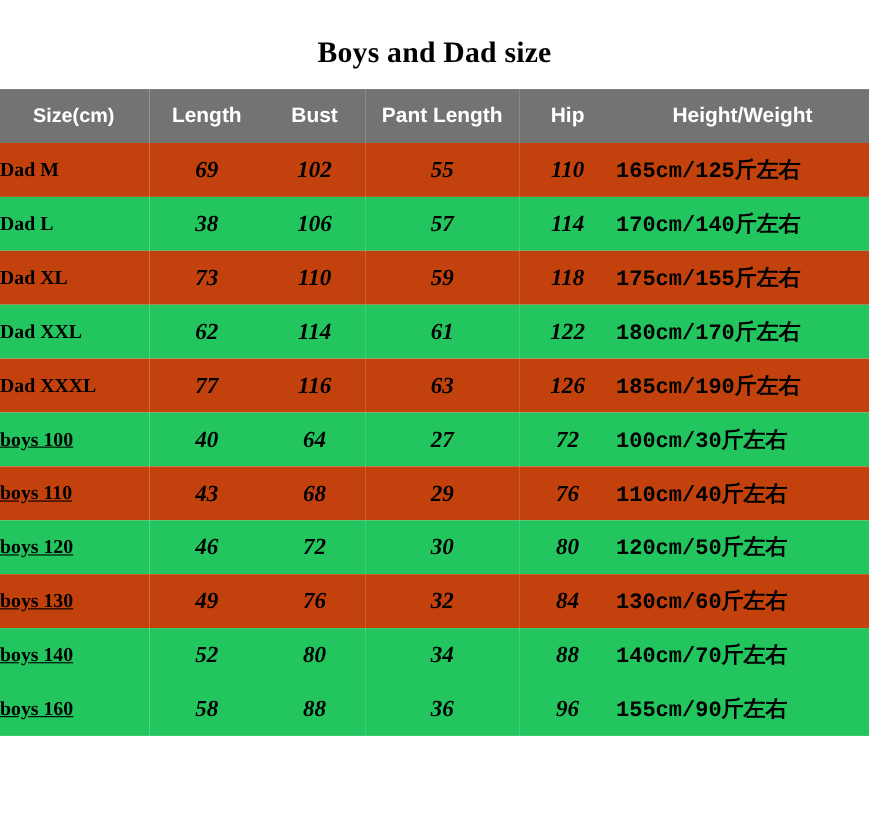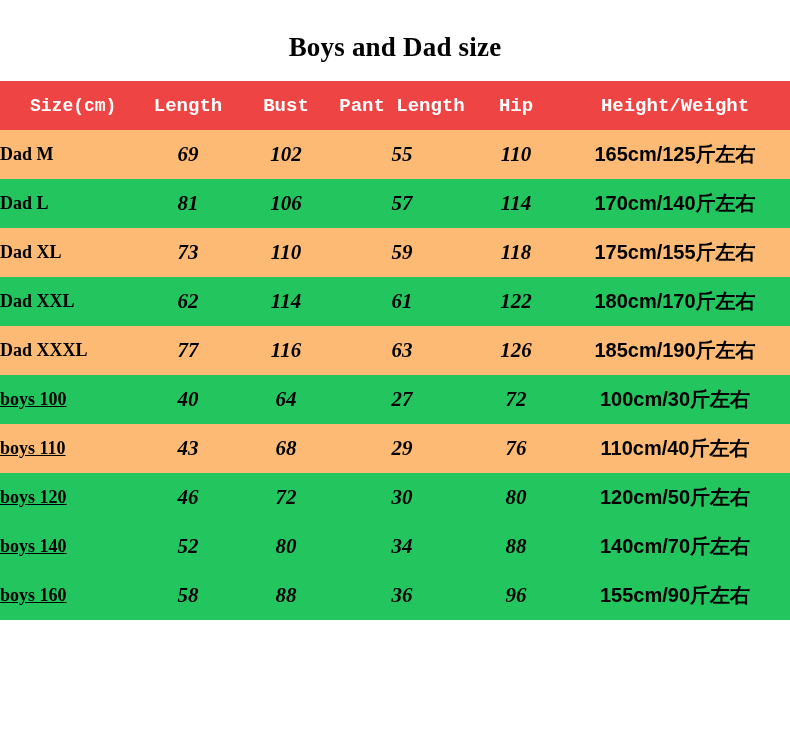--- a/index.html
+++ b/index.html
@@ -47,57 +47,57 @@
     margin: 0;
     border: none;
     vertical-align: middle;
     font-weight: bold;
   }
   
   thead tr {
     height: 46px;
   }
   thead th {
-    background: #ef4444;
+    background: #737373;
     color: #ffffff;
     font-size: 19px;
     font-weight: bold;
     text-align: center;
-    font-family: Liberation Mono, monospace;
+    font-family: Liberation Sans, sans-serif;
   }
   thead th.col-label {
     text-align: left;
     padding-left: 30px;
     font-size: 18px;
   }
   
   tbody tr.row-even td {
-    background: #fdba74;
+    background: #c2410c;
     margin-left: 44px;
   }
   tbody tr.row-odd td {
     background: #22c55e;
   }
   td.col-label {
     text-align: left;
     padding-left: 30px;
     font-size: 18px;
     color: #000000;
   }
   td.col-num {
     text-align: center;
     font-size: 21px;
     color: #000000;
     font-style: italic;
   }
   td.col-hw {
-    text-align: center;
+    text-align: left;
     font-size: 20px;
     color: #000000;
-    font-family: Liberation Sans, sans-serif;
+    font-family: Liberation Mono, monospace;
   }
   
   col.c0 { width: 136px; }
   col.c1 { width: 104px; }
   col.c2 { width: 92px; }
   col.c3 { width: 140px; }
   col.c4 { width: 88px; }
   col.c5 { width: 230px; }
 
   
@@ -136,21 +136,21 @@
           <td class="col-label">Dad M</td>
           <td class="col-num">69</td>
           <td class="col-num">102</td>
           <td class="col-num">55</td>
           <td class="col-num">110</td>
           <td class="col-hw">165cm/125斤左右</td>
         </tr>
 
         <tr class="row-odd">
           <td class="col-label">Dad L</td>
-          <td class="col-num">81</td>
+          <td class="col-num">38</td>
           <td class="col-num">106</td>
           <td class="col-num">57</td>
           <td class="col-num">114</td>
           <td class="col-hw">170cm/140斤左右</td>
         </tr>
 
         <tr class="row-even">
           <td class="col-label">Dad XL</td>
           <td class="col-num">73</td>
           <td class="col-num">110</td>
@@ -197,20 +197,28 @@
 
         <tr class="row-odd">
           <td class="col-label label-sm">boys 120</td>
           <td class="col-num">46</td>
           <td class="col-num">72</td>
           <td class="col-num">30</td>
           <td class="col-num">80</td>
           <td class="col-hw">120cm/50斤左右</td>
         </tr>
 
+        <tr class="row-even">
+          <td class="col-label label-sm">boys 130</td>
+          <td class="col-num">49</td>
+          <td class="col-num">76</td>
+          <td class="col-num">32</td>
+          <td class="col-num">84</td>
+          <td class="col-hw">130cm/60斤左右</td>
+        </tr>
 
         <tr class="row-odd">
           <td class="col-label label-sm">boys 140</td>
           <td class="col-num">52</td>
           <td class="col-num">80</td>
           <td class="col-num">34</td>
           <td class="col-num">88</td>
           <td class="col-hw">140cm/70斤左右</td>
         </tr>
 

